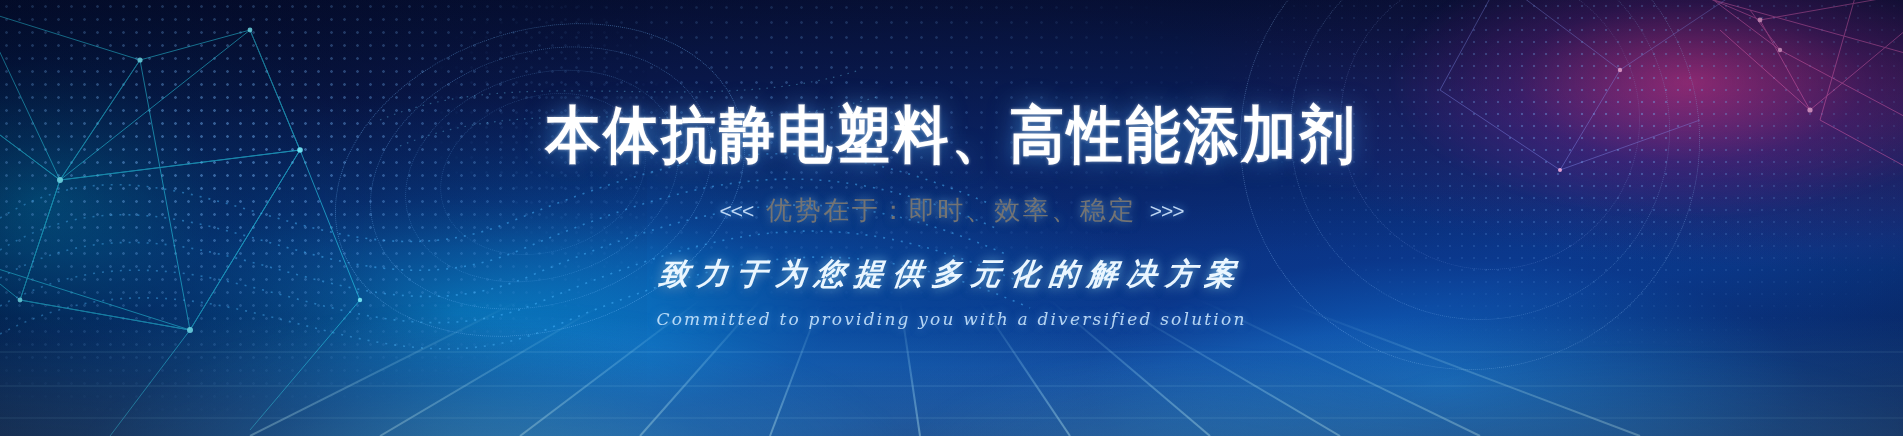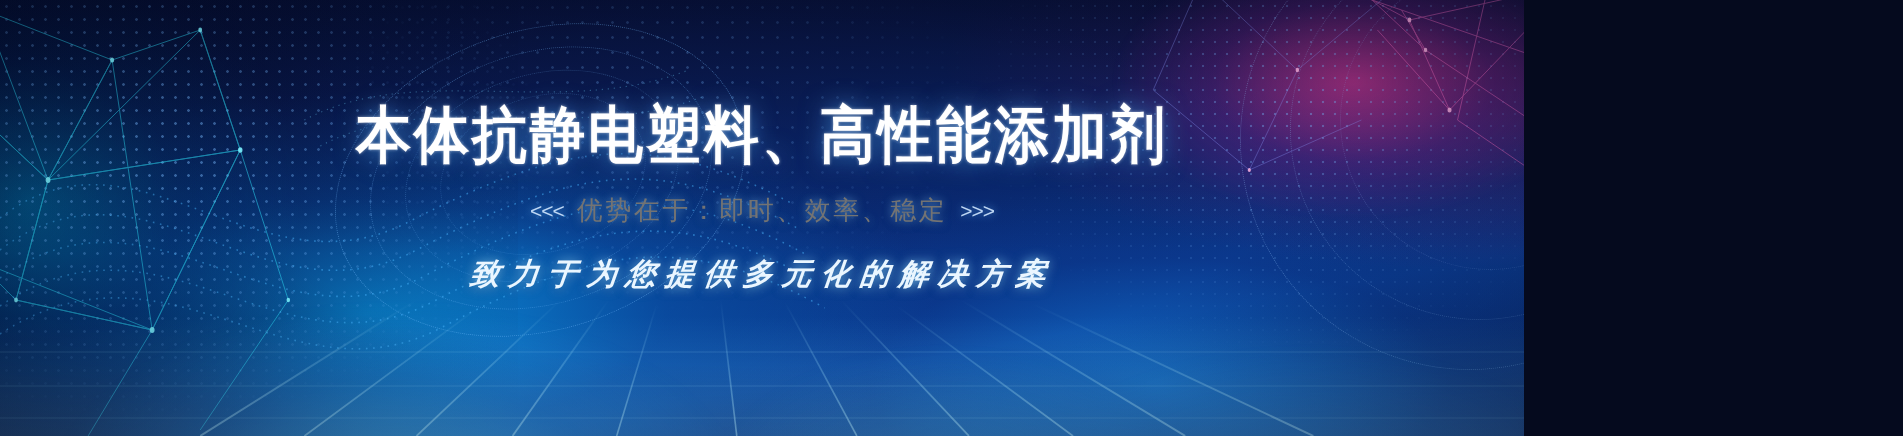--- a/index.html
+++ b/index.html
@@ -6,21 +6,21 @@
   html,body { background:#050a1e; }
   body {
     width:1903px; height:436px;
     font-family:"Liberation Sans", sans-serif;
     overflow:hidden;
   }
 
   
   #banner {
     position:relative;
-    width:1524px; height:436px;
+    width:1903px; height:436px;
     overflow:hidden;
     background:#07112e;
   }
 
   
   .bg-base {
     position:absolute; inset:0;
     background:
       radial-gradient(ellipse 52% 70% at 24% 72%, rgba(11,150,225,.95) 0%, rgba(8,92,180,.55) 38%, rgba(6,40,110,0) 72%),
       radial-gradient(ellipse 38% 58% at 76% 88%, rgba(20,130,225,.62) 0%, rgba(10,60,150,.2) 50%, rgba(6,30,90,0) 78%),
@@ -285,15 +285,16 @@
     <div class="title">本体抗静电塑料、高性能添加剂</div>
 
     <div class="subtitle-row">
       <span class="chev">&lt;&lt;&lt;</span>
       <span class="subtitle">优势在于：即时、效率、稳定</span>
       <span class="chev">&gt;&gt;&gt;</span>
     </div>
 
     <div class="calligraphy">致力于为您提供多元化的解决方案</div>
 
+    <div class="tagline">Committed to providing you with a diversified solution</div>
 
   </div>
 </div>
 
 </body></html>

